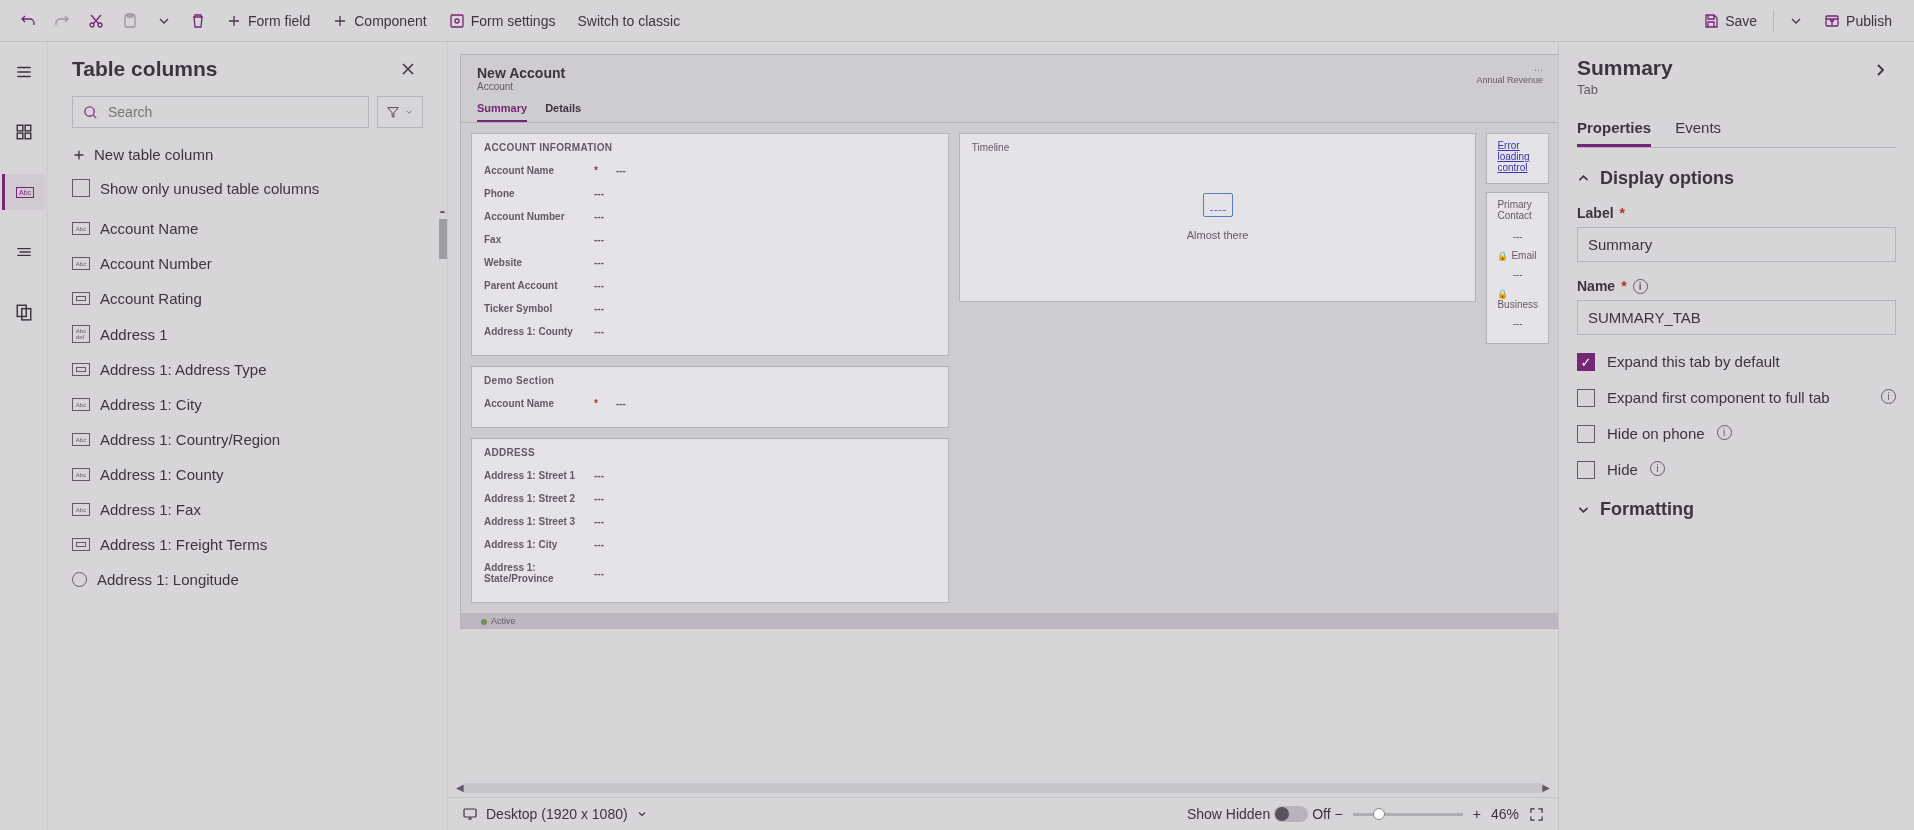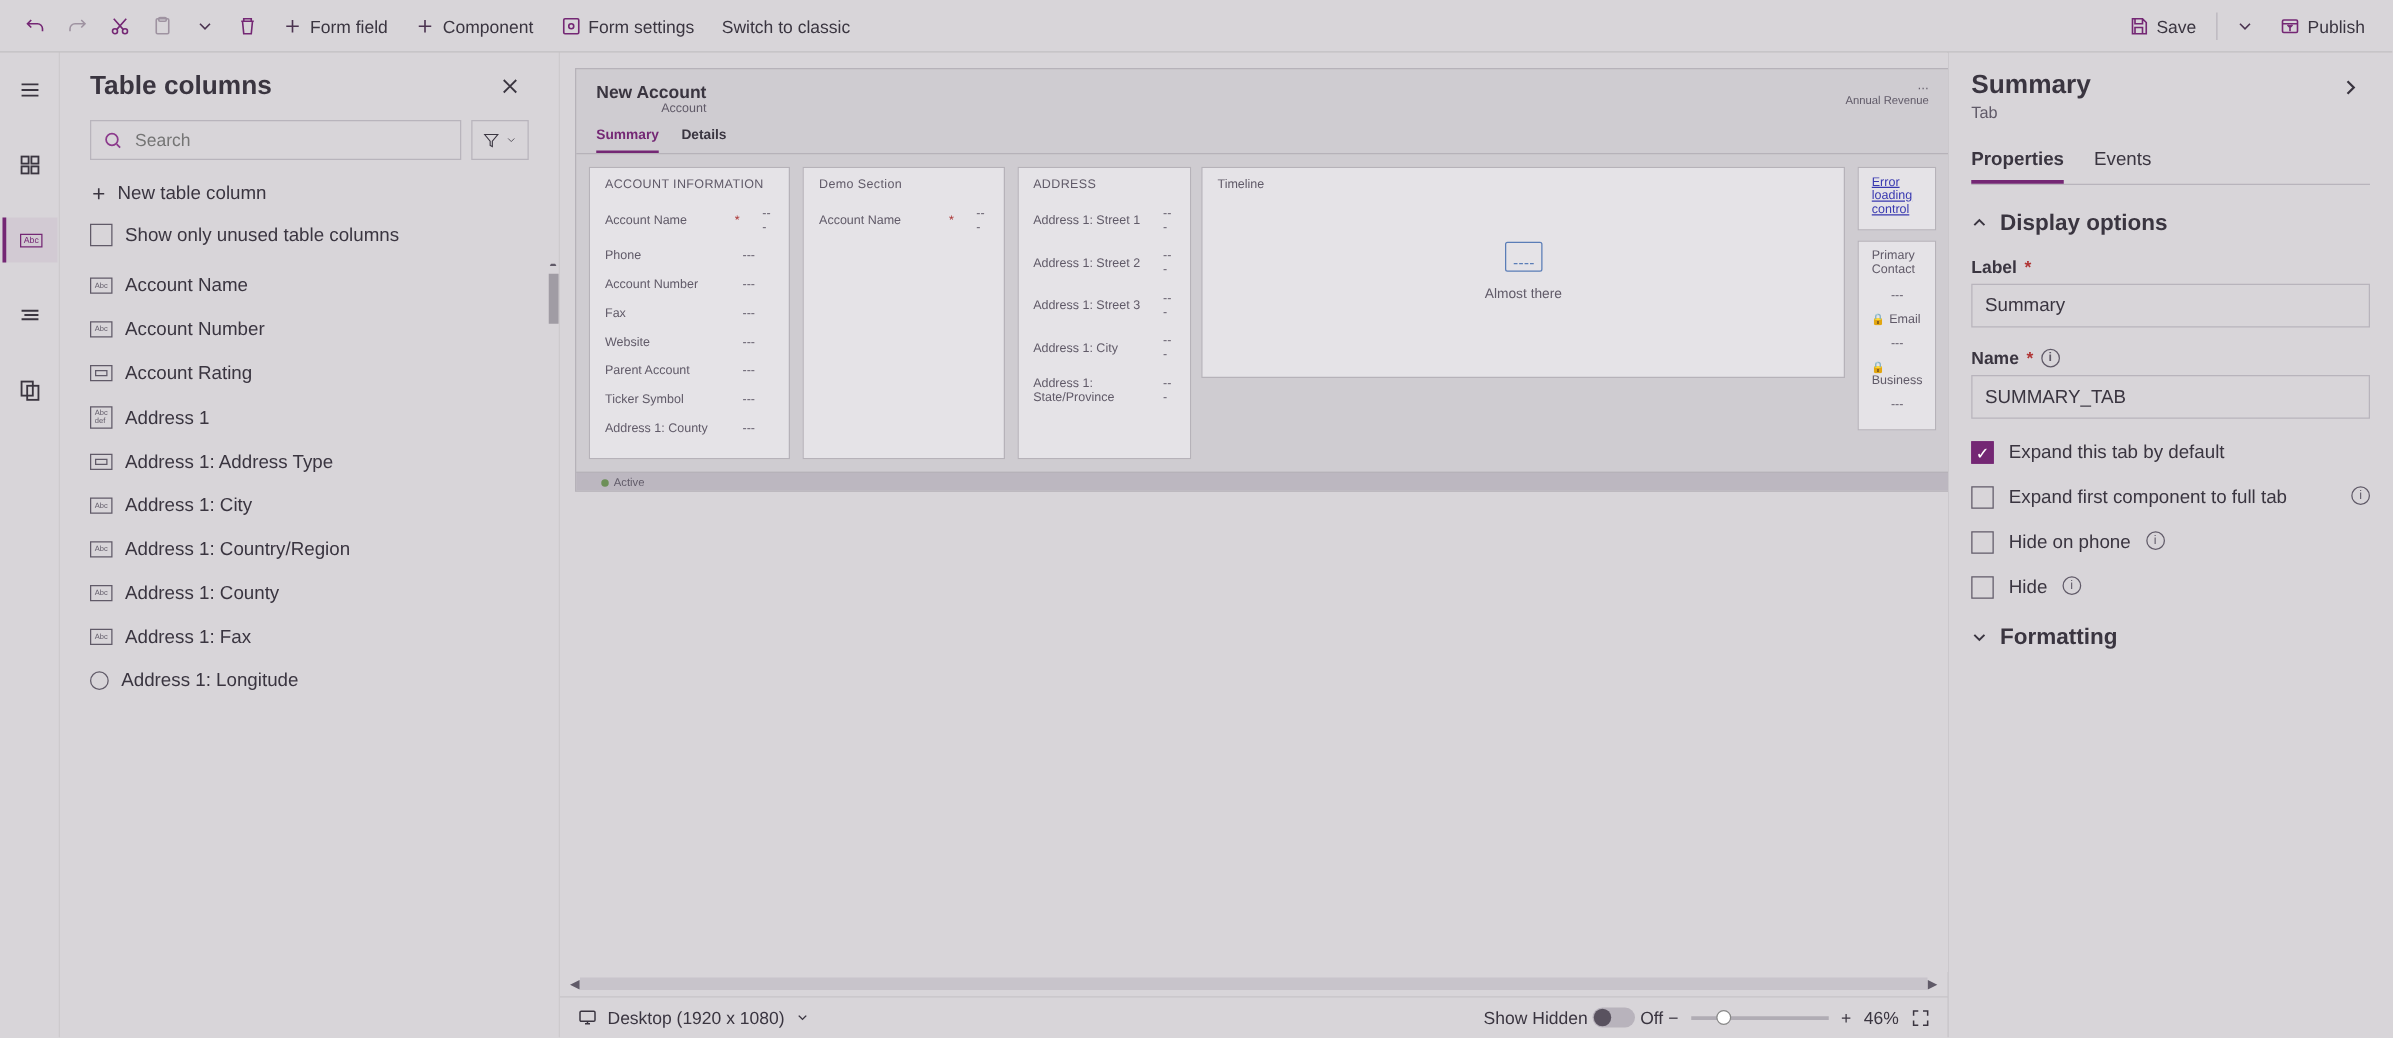--- a/index.html
+++ b/index.html
@@ -61,27 +61,27 @@
   .col-item .type-ico.globe{border-radius:50%;width:15px;height:15px;border:1px solid var(--txt-light);}
   .scroll-thumb{position:absolute;right:0;top:8px;width:8px;height:40px;background:#a09ca4;}
   .col-list-top-arrow{position:absolute;right:0;top:-6px;font-size:9px;color:var(--txt-light);}
   
   
   .canvas-wrap{flex:1;display:flex;flex-direction:column;min-width:0;}
   .canvas{flex:1;overflow:auto;background:var(--bg);padding:12px;position:relative;}
   .form-surface{background:var(--canvas);border:1px solid var(--canvas-border);width:1100px;margin:0 auto;}
   .form-hdr{padding:10px 16px 4px;display:flex;justify-content:space-between;align-items:flex-start;}
   .form-title{font-size:14px;font-weight:600;}
-  .form-sub{font-size:10px;color:var(--txt-light);text-align:right;}
+  .form-sub{font-size:10px;color:var(--txt-light);}
   .hdr-right{display:flex;flex-direction:column;align-items:flex-end;font-size:9px;color:var(--txt-light);}
   .form-tabs{display:flex;gap:18px;padding:6px 16px 0;border-bottom:1px solid var(--canvas-border);font-size:11px;}
   .form-tab{padding-bottom:6px;cursor:pointer;font-weight:bold;}
   .form-tab.sel{border-bottom:2px solid var(--accent);color:var(--accent);font-weight:600;}
   .form-body{display:flex;gap:10px;padding:10px 10px;}
-  .col1{width:480px;display:flex;flex-direction:row;gap:10px;}
+  .col1{width:480px;display:flex;flex-direction:column;gap:10px;font-weight:bold;}
   .col2{width:520px;}
   .col3{flex:1;display:flex;flex-direction:column;gap:8px;}
   .section{background:var(--canvas-card);border:1px solid var(--canvas-border);padding:8px 12px 12px;}
   .sec-title{font-size:10px;letter-spacing:.3px;color:var(--txt-light);text-transform:uppercase;margin-bottom:6px;}
   .field{display:flex;align-items:center;font-size:10px;color:var(--txt-light);padding:6px 0;}
   .field .lbl{width:110px;}
   .field .req{color:#a33;margin-right:18px;}
   .field .val{color:var(--txt-light);}
   .timeline-sec{text-align:center;padding:40px 0 60px;}
   .timeline-title{font-size:10px;text-align:left;color:var(--txt-light);padding:8px 12px 0;}
@@ -321,20 +321,24 @@
           </div>
           <div class="col-item">
             <span class="type-ico">Abc</span>
             <span>Address 1: County</span>
           </div>
           <div class="col-item">
             <span class="type-ico">Abc</span>
             <span>Address 1: Fax</span>
           </div>
           <div class="col-item">
+            <span class="type-ico opt"></span>
+            <span>Address 1: Freight Terms</span>
+          </div>
+          <div class="col-item">
             <span class="type-ico globe"></span>
             <span>Address 1: Longitude</span>
           </div>
         </div>
     </div>
   </div>
 
   <div class="canvas-wrap">
     <div class="canvas">
       <div class="form-surface">

